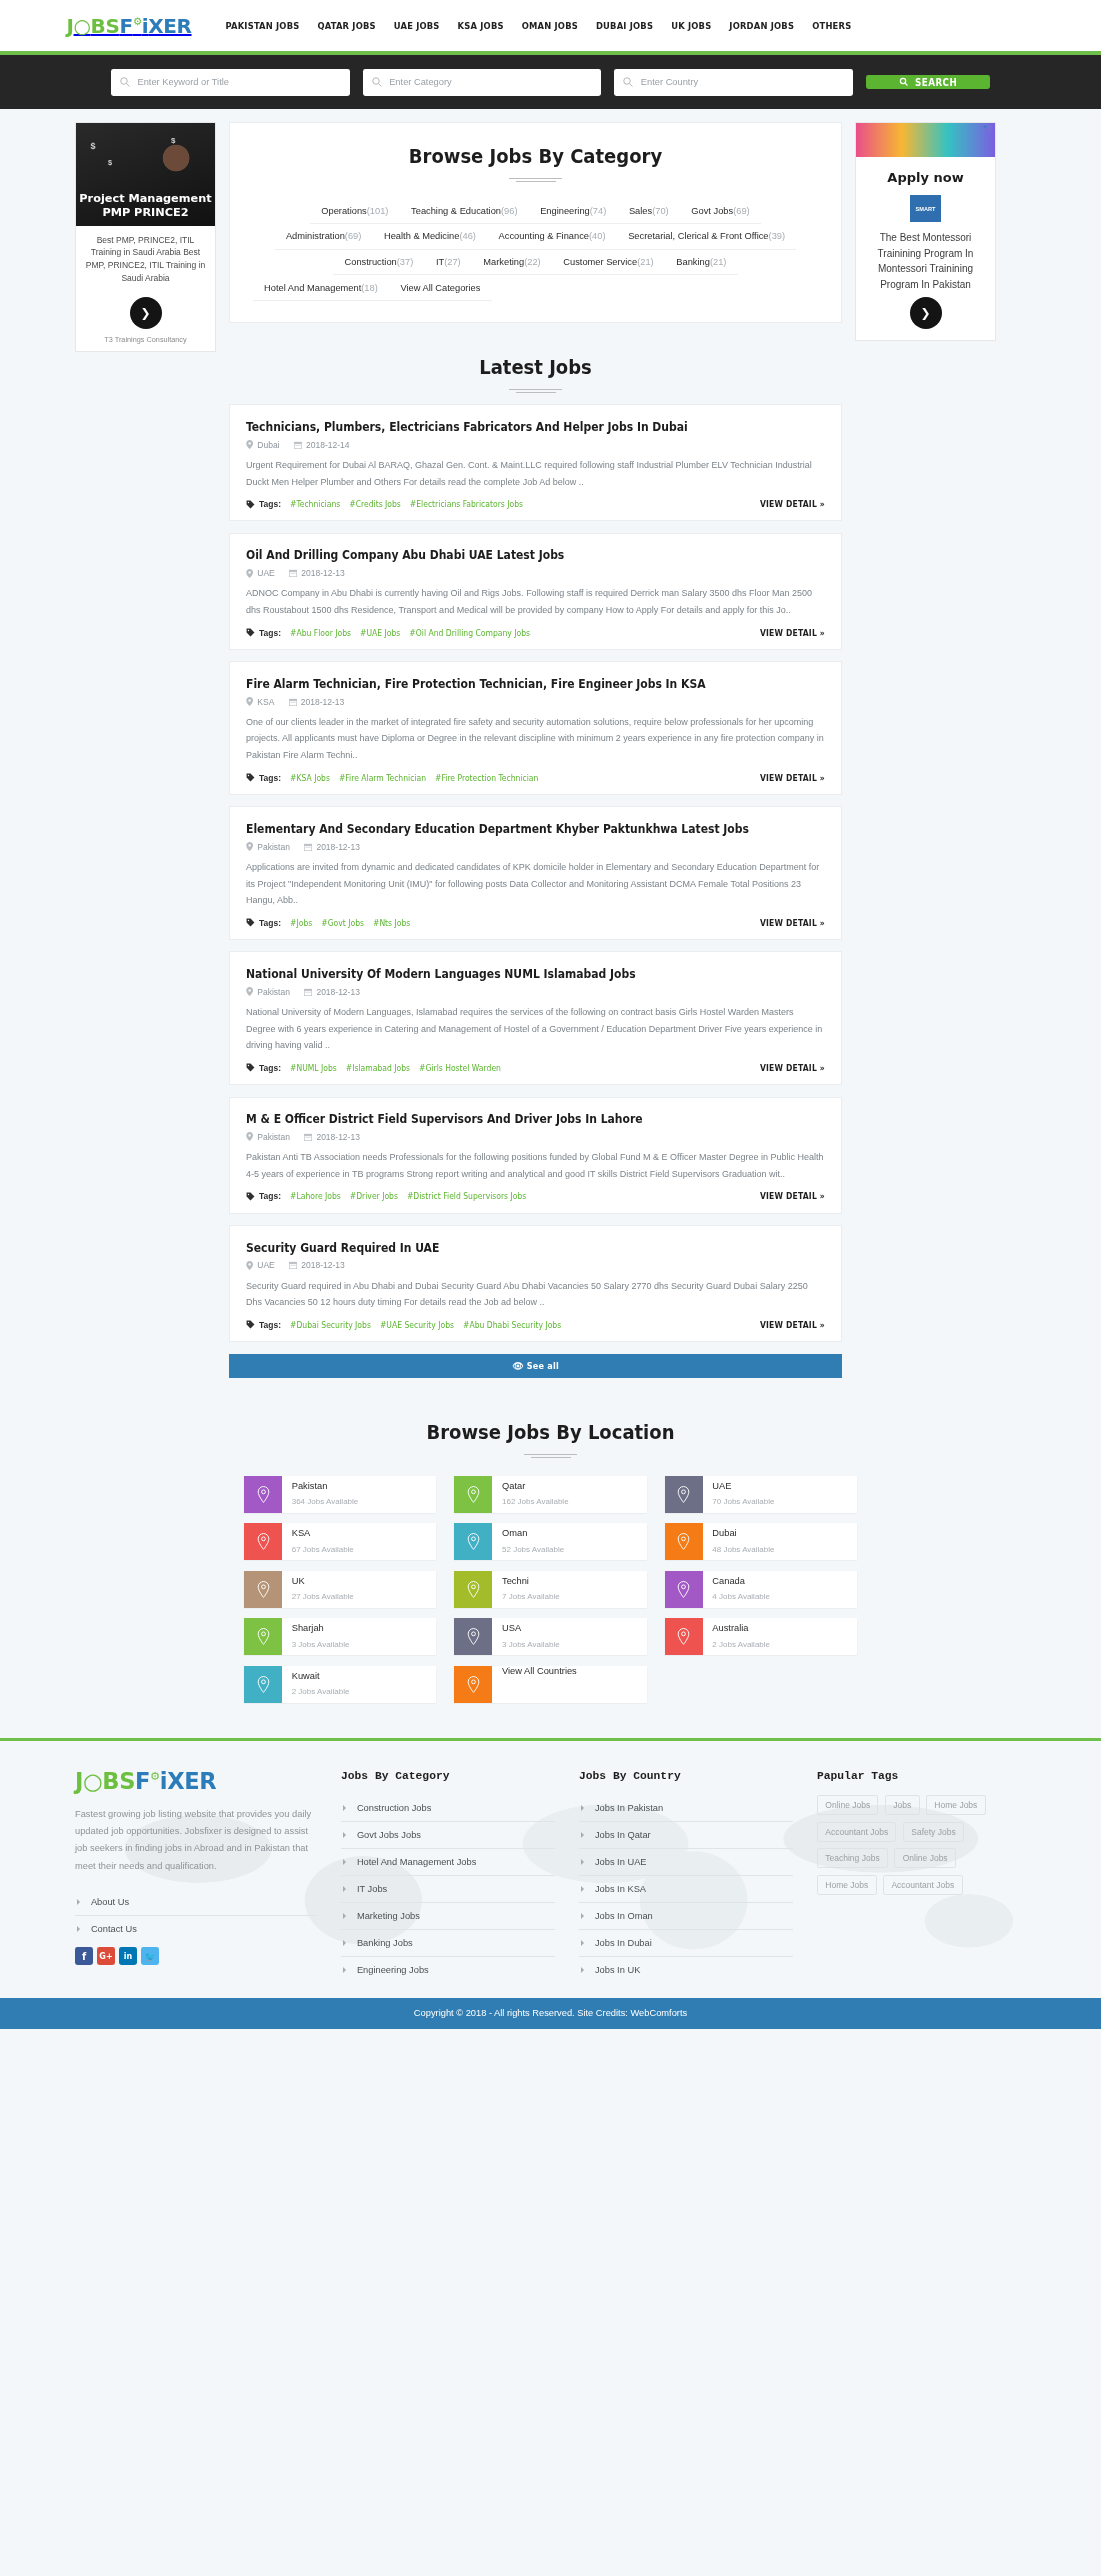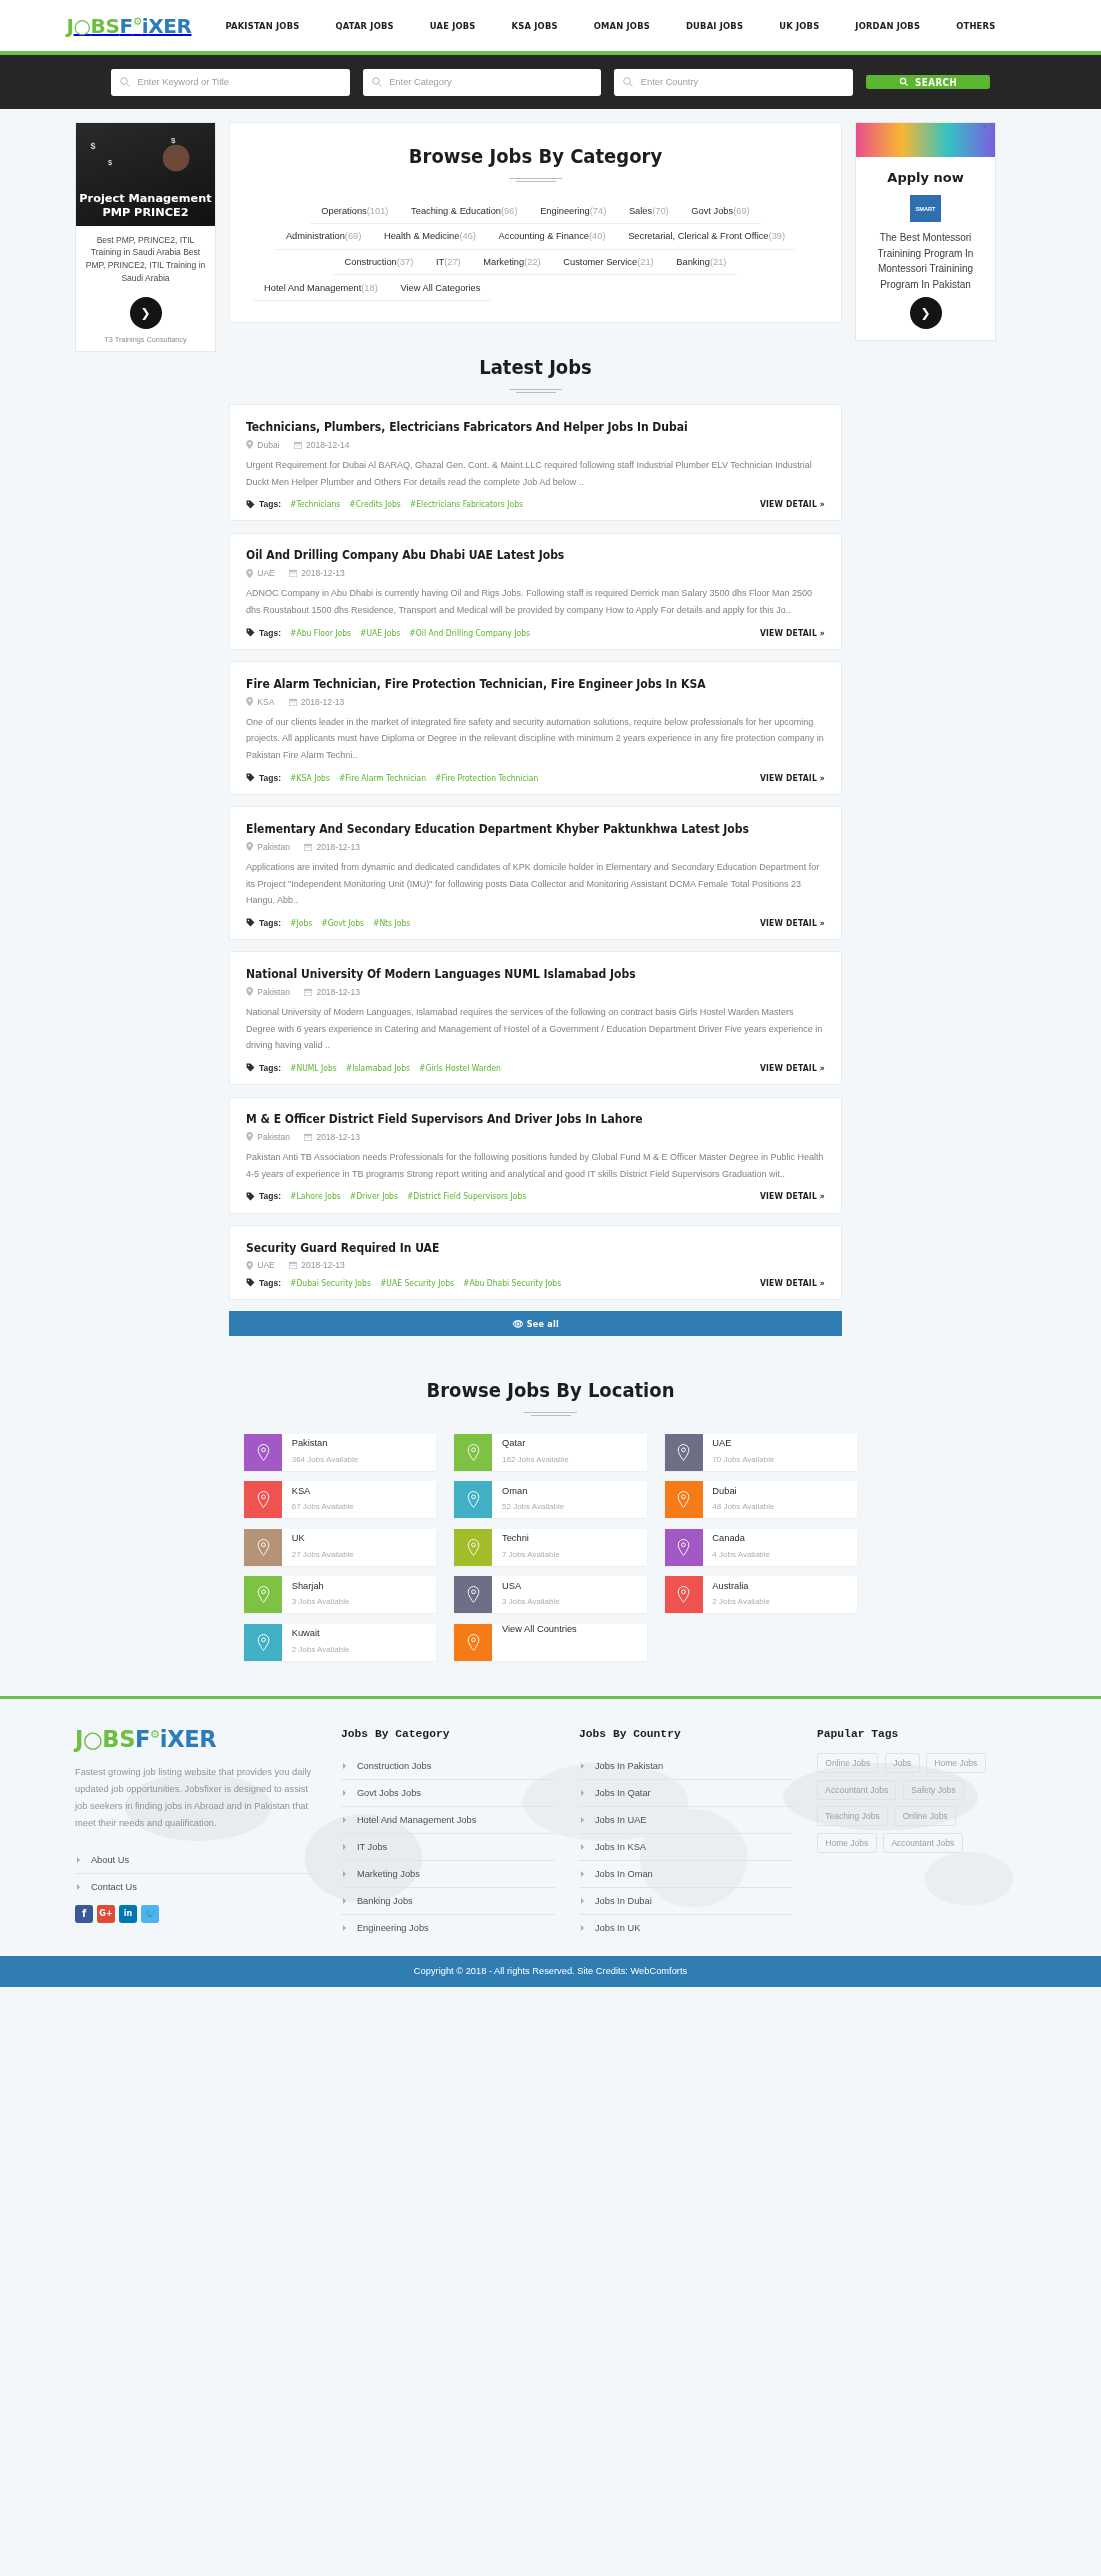--- a/index.html
+++ b/index.html
@@ -34,21 +34,21 @@
     font-size: 20px;
     letter-spacing: -0.4px;
     white-space: nowrap;
     margin-right: 34px;
     line-height: 1;
   }
   .logo .g { color: #6cbf3f; }
   .logo .b { color: #2b7cb9; }
   .logo .gear { color: #6cbf3f; font-size: 10.5px; vertical-align: super; }
 
-  .mainnav { display: flex; align-items: flex-end; gap: 36px; }
+  .mainnav { display: flex; align-items: flex-end; gap: 18px; }
   .mainnav a {
     font-family: "DejaVu Sans Condensed", "Liberation Sans Narrow", "Liberation Sans", sans-serif;
     font-size: 9.3px;
     letter-spacing: 0.2px;
     color: #222;
     text-decoration: none;
     font-weight: 600;
     white-space: nowrap;
     text-transform: uppercase;
   }
@@ -703,20 +703,21 @@
               <svg width="8" height="8" viewBox="0 0 14 14">
                 <rect x="0.5" y="2" width="13" height="11.5" fill="none" stroke="#b6bbc0"></rect>
                 <rect x="0.5" y="2" width="13" height="3" fill="#b6bbc0"></rect>
                 <rect x="2.8" y="6.6" width="1.8" height="1.6" fill="#b6bbc0"></rect>
                 <rect x="6.1" y="6.6" width="1.8" height="1.6" fill="#b6bbc0"></rect>
                 <rect x="9.4" y="6.6" width="1.8" height="1.6" fill="#b6bbc0"></rect>
               </svg>
               <em style="font-style:normal">2018-12-13</em>
             </span>
         </div>
+        <p class="job-desc">Security Guard required in Abu Dhabi and Dubai Security Guard Abu Dhabi Vacancies 50 Salary 2770 dhs Security Guard Dubai Salary 2250 Dhs Vacancies 50 12 hours duty timing For details read the Job ad below  ..</p>
         <div class="job-foot">
           <div class="tags">
             <span class="lbl">
                 <svg width="9" height="9" viewBox="0 0 16 16">
                   <path d="M1 1h7l7 7-7 7-7-7z" fill="#2f2f2f"></path>
                   <circle cx="4.4" cy="4.4" r="1.2" fill="#fff"></circle>
                 </svg>
                 <em style="font-style:normal">Tags:</em>
               </span>
             <a href="#">#Dubai Security Jobs</a>

